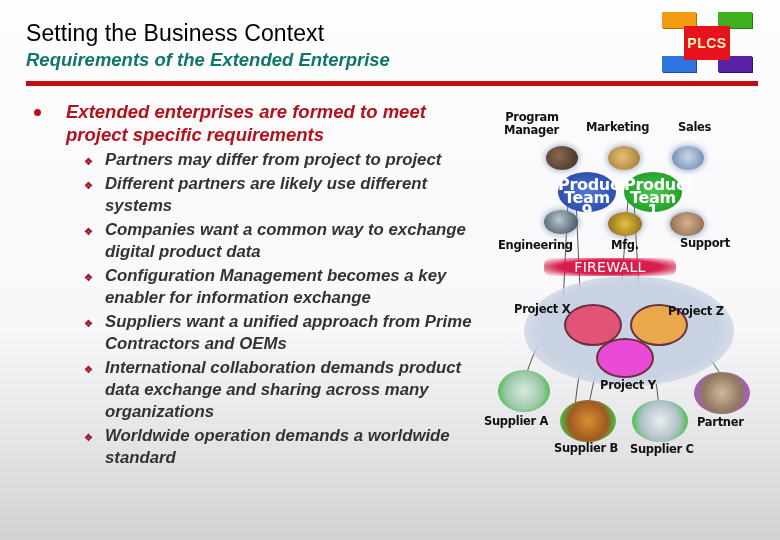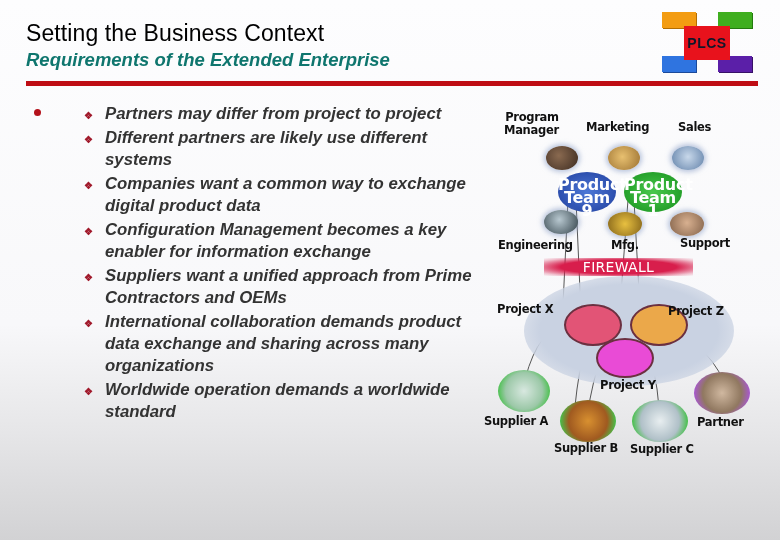--- a/index.html
+++ b/index.html
@@ -19,41 +19,41 @@
     position:absolute; left:26px; top:81px; width:732px; height:5px; background:#bf0d14;
   }
   .logo { position:absolute; left:662px; top:12px; width:92px; height:62px; }
   .logo .blk { position:absolute; }
   .logo .b-orange { left:0; top:0; width:34px; height:16px; background:#f39c12; box-shadow:1px 1px 0 #b36d00; }
   .logo .b-green  { left:56px; top:0; width:34px; height:16px; background:#3fae1f; box-shadow:1px 1px 0 #237a0e; }
   .logo .b-blue   { left:0; top:44px; width:34px; height:16px; background:#2f74e0; box-shadow:1px 1px 0 #1c4a9a; }
   .logo .b-purple { left:56px; top:44px; width:34px; height:16px; background:#5b1fa8; box-shadow:1px 1px 0 #371166; }
   .logo .b-red {
     left:22px; top:14px; width:46px; height:34px; background:#e8121c;
-    color:#0f172a; font-weight:bold; font-size:14px; text-align:center; line-height:34px;
+    color:#fef9c3; font-weight:bold; font-size:14px; text-align:center; line-height:34px;
     font-family:"Liberation Sans", sans-serif; letter-spacing:0.5px;
   }
 
   .bullets { position:absolute; left:34px; top:100px; width:440px; }
   .main-bullet { position:relative; padding-left:32px; color:#b4121b; font-weight:bold; font-style:italic; font-size:18.5px; line-height:23px; }
   .main-bullet .dot { position:absolute; left:0; top:9px; width:7px; height:7px; border-radius:50%; background:#b4121b; }
   .sub-list { margin:3px 0 0 0; padding:0; list-style:none; }
   .sub-item { position:relative; padding-left:71px; color:#333333; font-weight:bold; font-style:italic; font-size:16.8px; line-height:22px; margin-bottom:2px; }
   .sub-item .diamond { position:absolute; left:50px; top:2px; color:#a0182a; font-size:10px; font-style:normal; }
 
   .diagram { position:absolute; left:484px; top:100px; width:296px; height:360px; }
   .lbl { position:absolute; font-size:11.5px; font-weight:bold; color:#111; font-family:"DejaVu Sans", sans-serif; letter-spacing:-0.3px; white-space:nowrap; }
   .lbl.center { text-align:right; line-height:13px; }
   .photo { position:absolute; border-radius:50%; box-shadow:0 0 5px 2px rgba(140,160,200,0.6); }
   .team { position:absolute; border-radius:50%; color:#fff; font-weight:bold; font-size:16px; text-align:center; line-height:13px; font-family:"DejaVu Sans", sans-serif; letter-spacing:-0.3px; }
   .team span { display:block; }
   .firewall {
-    position:absolute; left:60px; top:158px; width:149px; height:18px;
+    position:absolute; left:60px; top:158px; width:132px; height:18px;
     background: radial-gradient(ellipse at center, #d81e4c 0%, #d81e4c 55%, rgba(216,30,76,0.25) 85%, rgba(216,30,76,0) 100%);
-    color:#fff; text-align:center; font-size:14px; line-height:18px; font-family:"DejaVu Sans", sans-serif; letter-spacing:0.3px;
+    color:#fff; text-align:center; font-size:14px; line-height:18px; font-family:"DejaVu Sans", sans-serif; letter-spacing:0.3px;border-radius:7px;
   }
   .cloud { position:absolute; left:40px; top:176px; width:210px; height:110px; border-radius:50%;
     background: radial-gradient(ellipse at center, #c9d2e2 0%, #c9d2e2 60%, rgba(201,210,226,0) 100%); }
   .proj { position:absolute; border-radius:50%; border:2px solid #6b3040; }
   .supplier { position:absolute; border-radius:50%; }
   .conn { position:absolute; left:0; top:0; width:296px; height:360px; }
 </style>
 </head>
 <body>
 
@@ -65,20 +65,21 @@
   <div class="blk b-orange"></div>
   <div class="blk b-green"></div>
   <div class="blk b-blue"></div>
   <div class="blk b-purple"></div>
   <div class="blk b-red">PLCS</div>
 </div>
 
 <div class="bullets">
   <div class="main-bullet">
     <span class="dot"></span>
+    <span>Extended enterprises are formed to meet project specific requirements</span>
   </div>
   <ul class="sub-list">
     <li class="sub-item"><span class="diamond">❖</span><span>Partners may differ from project to project</span></li>
     <li class="sub-item"><span class="diamond">❖</span><span>Different partners are likely use different systems</span></li>
     <li class="sub-item"><span class="diamond">❖</span><span>Companies want a common way to exchange digital product data</span></li>
     <li class="sub-item"><span class="diamond">❖</span><span>Configuration Management becomes a key enabler for information exchange</span></li>
     <li class="sub-item"><span class="diamond">❖</span><span>Suppliers want a unified approach from Prime Contractors and OEMs</span></li>
     <li class="sub-item"><span class="diamond">❖</span><span>International collaboration demands product data exchange and sharing across many organizations</span></li>
     <li class="sub-item"><span class="diamond">❖</span><span>Worldwide operation demands a worldwide standard</span></li>
   </ul>
@@ -128,21 +129,21 @@
   <div class="lbl" style="left:127px; top:138px;">Mfg.</div>
   <div class="lbl" style="left:196px; top:136px;">Support</div>
 
   <div class="firewall">FIREWALL</div>
 
   <div class="cloud"></div>
   <div class="proj" style="left:80px; top:204px; width:54px; height:38px; background:#e25476;"></div>
   <div class="proj" style="left:146px; top:204px; width:54px; height:38px; background:#eba84a;"></div>
   <div class="proj" style="left:112px; top:238px; width:54px; height:36px; background:#e94bd6;"></div>
 
-  <div class="lbl" style="left:13px; top:202px;text-align:center;">Project  X</div>
+  <div class="lbl" style="left:30px; top:202px;text-align:center;">Project  X</div>
   <div class="lbl" style="left:184px; top:204px;text-align:center;">Project  Z</div>
   <div class="lbl" style="left:116px; top:278px;">Project  Y</div>
 
   <div class="supplier" style="left:14px; top:270px; width:52px; height:42px; background:radial-gradient(circle at 50% 50%, #d8e8e0 0%, #9cc8a8 55%, #46c04a 80%, rgba(70,192,74,0.2) 100%);"></div>
   <div class="supplier" style="left:76px; top:300px; width:56px; height:42px; background:radial-gradient(circle at 50% 50%, #d89030 0%, #a05a20 55%, #46c04a 80%, rgba(70,192,74,0.2) 100%);"></div>
   <div class="supplier" style="left:148px; top:300px; width:56px; height:42px; background:radial-gradient(circle at 50% 50%, #e8eef0 0%, #b0c0c8 55%, #46c04a 80%, rgba(70,192,74,0.2) 100%);"></div>
   <div class="supplier" style="left:210px; top:272px; width:56px; height:42px; background:radial-gradient(circle at 50% 50%, #d0b8a0 0%, #907860 55%, #a858d0 80%, rgba(168,88,208,0.2) 100%);"></div>
 
   <div class="lbl" style="left:0px; top:314px;">Supplier A</div>
   <div class="lbl" style="left:70px; top:341px;">Supplier B</div>

